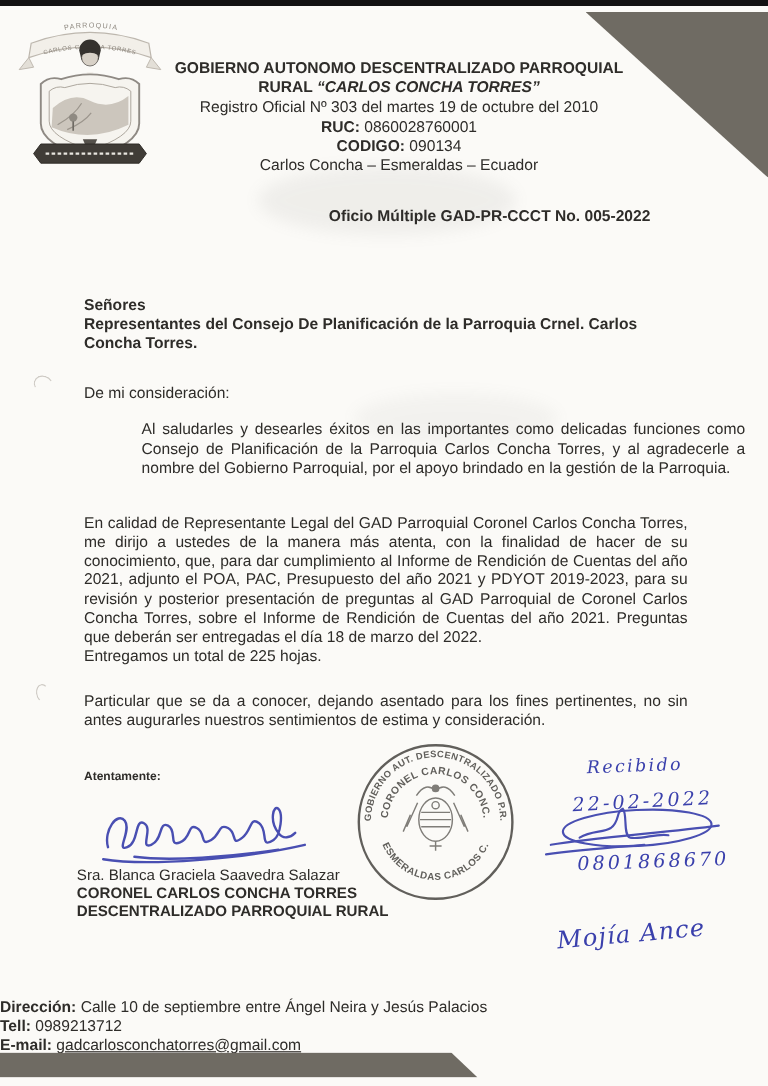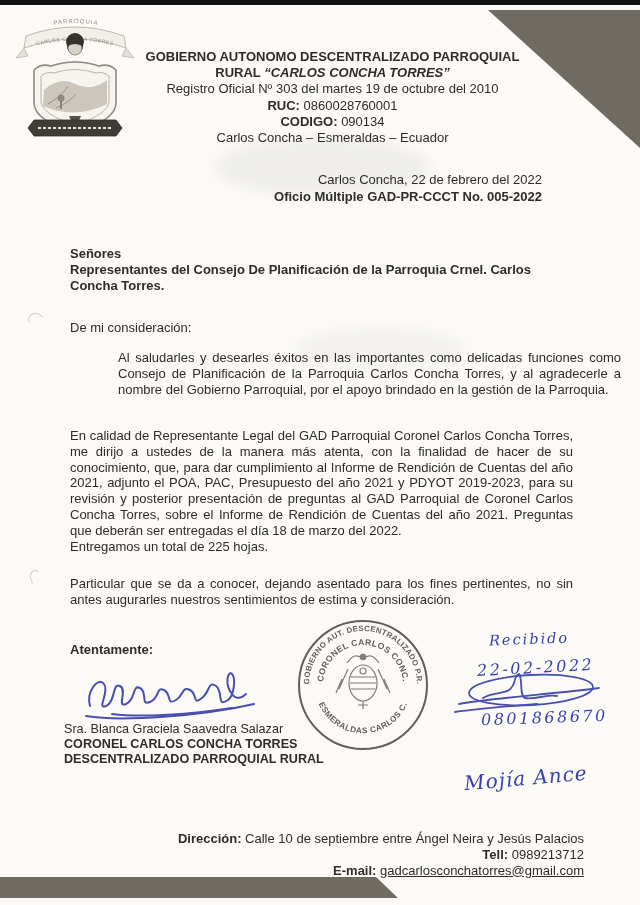--- a/index.html
+++ b/index.html
@@ -28,36 +28,36 @@
   
   .dateblock{top:172px;left:240px;width:302px;text-align:right;font-size:13px;line-height:16.5px;}
   .ref{font-weight:bold;}
   
   .recipient{top:246px;left:70px;width:505px;font-weight:bold;font-size:13px;line-height:15.8px;}
   .greeting{top:320px;left:70px;font-size:13px;}
   .para{left:70px;width:503px;font-size:13px;line-height:15.8px;text-align:justify;}
   .p1{top:350px;margin-left:48px;}
   .p2{top:428px;}
   .p3{top:576px;}
-  .closing{top:642px;left:70px;font-size:13px;font-weight:bold;}
+  .closing{top:642px;left:70px;font-size:10px;font-weight:bold;}
   
   .signer{top:722px;left:64px;font-size:12.6px;line-height:15.2px;}
   .signer .titles{font-weight:bold;}
   
   .stamp{top:617px;left:295px;width:136px;height:136px;opacity:.88;}
   
   .hw{color:#3a40ac;font-family:"DejaVu Serif", serif;font-style:italic;white-space:nowrap;}
   .hw-received{top:631px;left:489px;font-size:14.5px;letter-spacing:2px;transform:rotate(-2deg);}
   .hw-date{top:658px;left:477px;font-size:16px;letter-spacing:2.5px;transform:rotate(-3deg);}
   .hw-number{top:708px;left:481px;font-size:16px;letter-spacing:2.5px;transform:rotate(-2deg);}
   .hw-note{top:766px;left:464px;font-size:20px;letter-spacing:1px;transform:rotate(-5deg);}
   .sig-svg{top:664px;left:82px;width:182px;height:62px;}
   .scribble-svg{top:672px;left:453px;width:150px;height:46px;}
   
-  .footer{top:831px;left:0;width:584px;text-align:right;font-size:13px;line-height:15.8px;}
+  .footer{top:831px;left:0;width:584px;text-align:left;font-size:13px;line-height:15.8px;}
   .footer b{font-weight:bold;}
   .email{text-decoration:underline;}
 </style>
 </head>
 <body>
 
 <div class="page">
 
   <div class="abs scan-strip"></div>
   <div class="abs corner-triangle"></div>
@@ -108,21 +108,20 @@
   <div class="abs letterhead">
     <div class="lh-bold">GOBIERNO AUTONOMO DESCENTRALIZADO PARROQUIAL</div>
     <div><span class="lh-bold">RURAL </span><span class="lh-name">“CARLOS CONCHA TORRES”</span></div>
     <div>Registro Oficial Nº 303 del martes 19 de octubre del 2010</div>
     <div><b>RUC: </b><span>0860028760001</span></div>
     <div><b>CODIGO: </b><span>090134</span></div>
     <div>Carlos Concha – Esmeraldas – Ecuador</div>
   </div>
 
   <div class="abs dateblock">
-    <div>Carlos Concha, 22 de febrero del 2022</div>
     <div class="ref">Oficio Múltiple GAD-PR-CCCT No. 005-2022</div>
   </div>
 
   <div class="abs recipient">
     <div>Señores</div>
     <div>Representantes del Consejo De Planificación de la Parroquia Crnel. Carlos Concha Torres.</div>
   </div>
 
   <div class="abs greeting">De mi consideración:</div>
 

